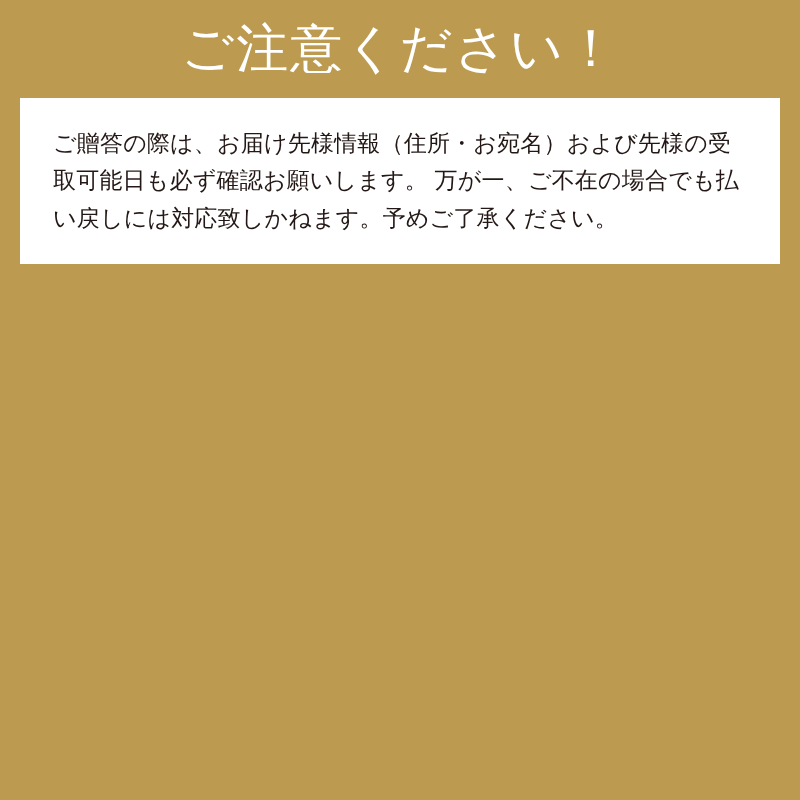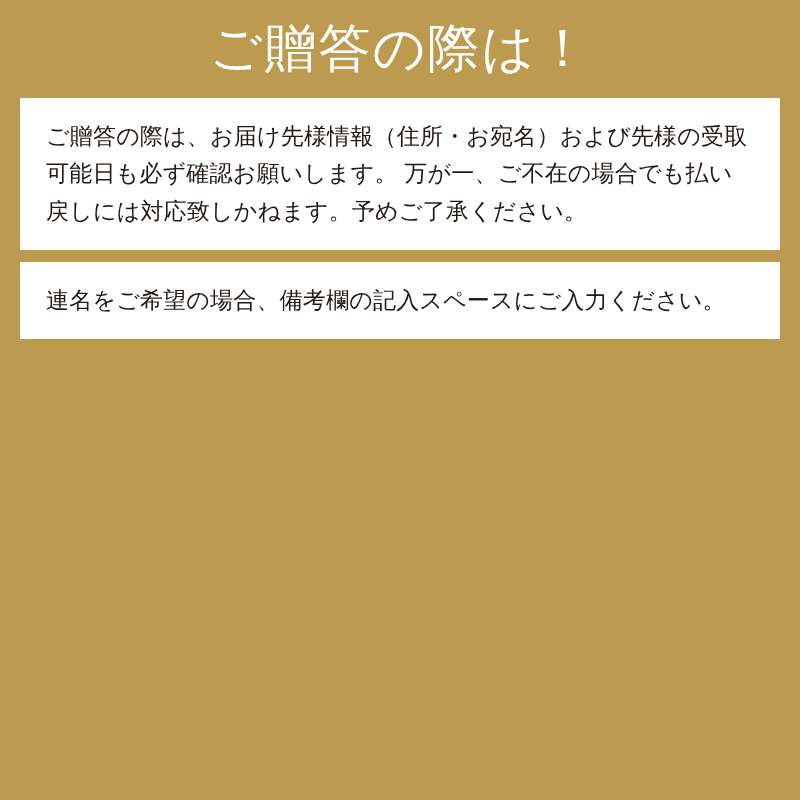--- a/index.html
+++ b/index.html
@@ -41,37 +41,34 @@
   .notice-card {
     background: #ffffff;
     color: #231815;
     box-sizing: border-box;
     padding: 20px 26px 20px 26px;
     font-size: 23px;
     line-height: 1.62;
     letter-spacing: 0.2px;
   }
   .notice-card p {
-    margin: 0;
+    margin: 7px;
   }
 </style>
 </head>
 <body>
 
 <div class="page">
 
-  <h1 class="headline">ご贈答の際は！</h1>
+  <h1 class="headline">ご注意ください！</h1>
 
   <div class="notice-list">
 
     <div class="notice-card">
       <p>ご贈答の際は、お届け先様情報（住所・お宛名）および先様の受取可能日も必ず確認お願いします。
 万が一、ご不在の場合でも払い戻しには対応致しかねます。予めご了承ください。</p>
     </div>
 
 
-    <div class="notice-card">
-      <p>連名をご希望の場合、備考欄の記入スペースにご入力ください。</p>
-    </div>
 
 
   </div>
 </div>
 
 </body></html>

